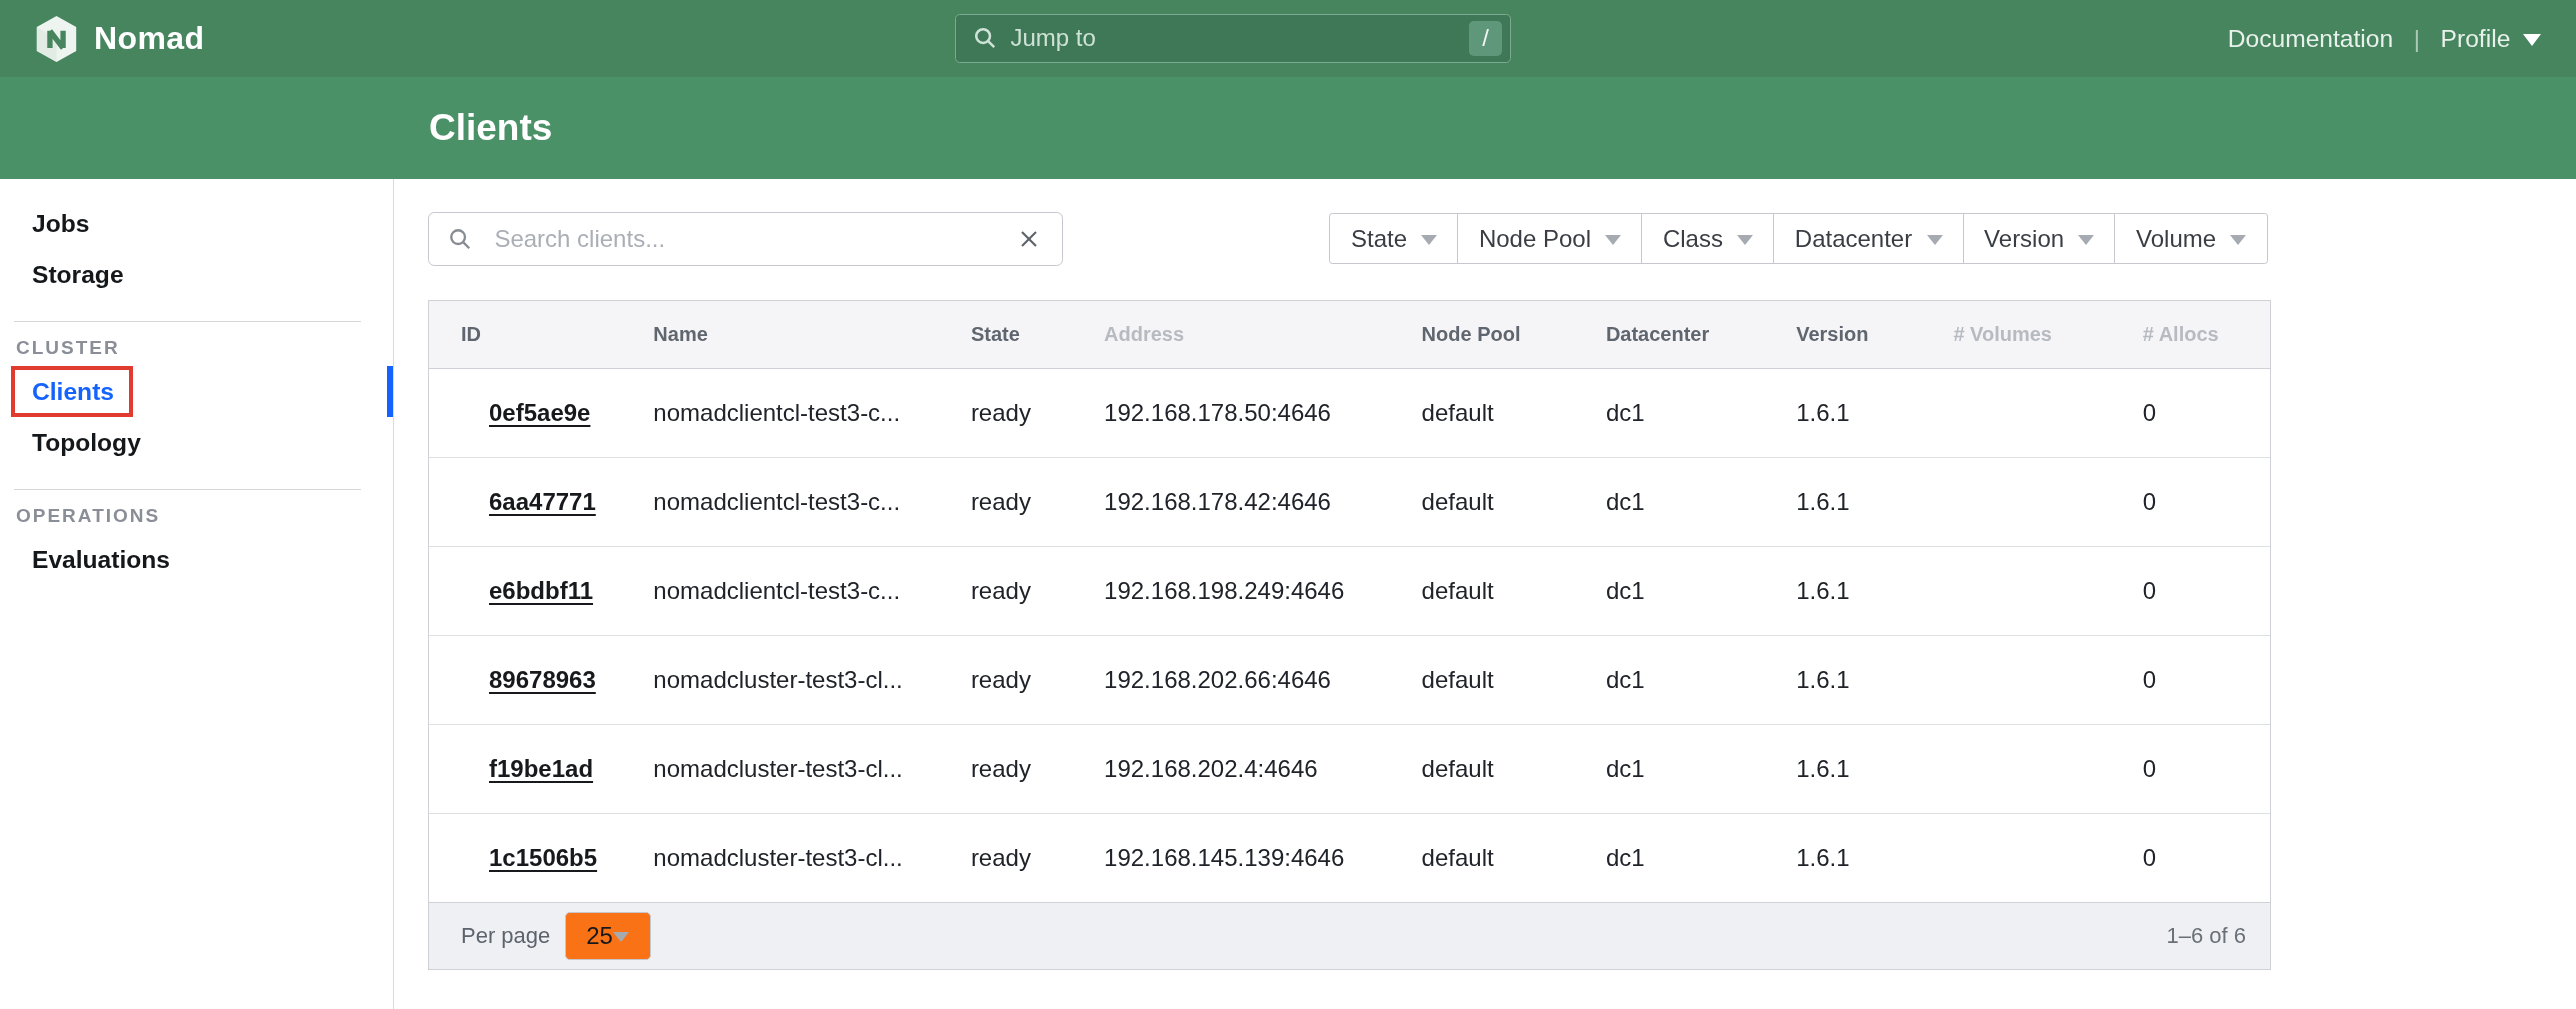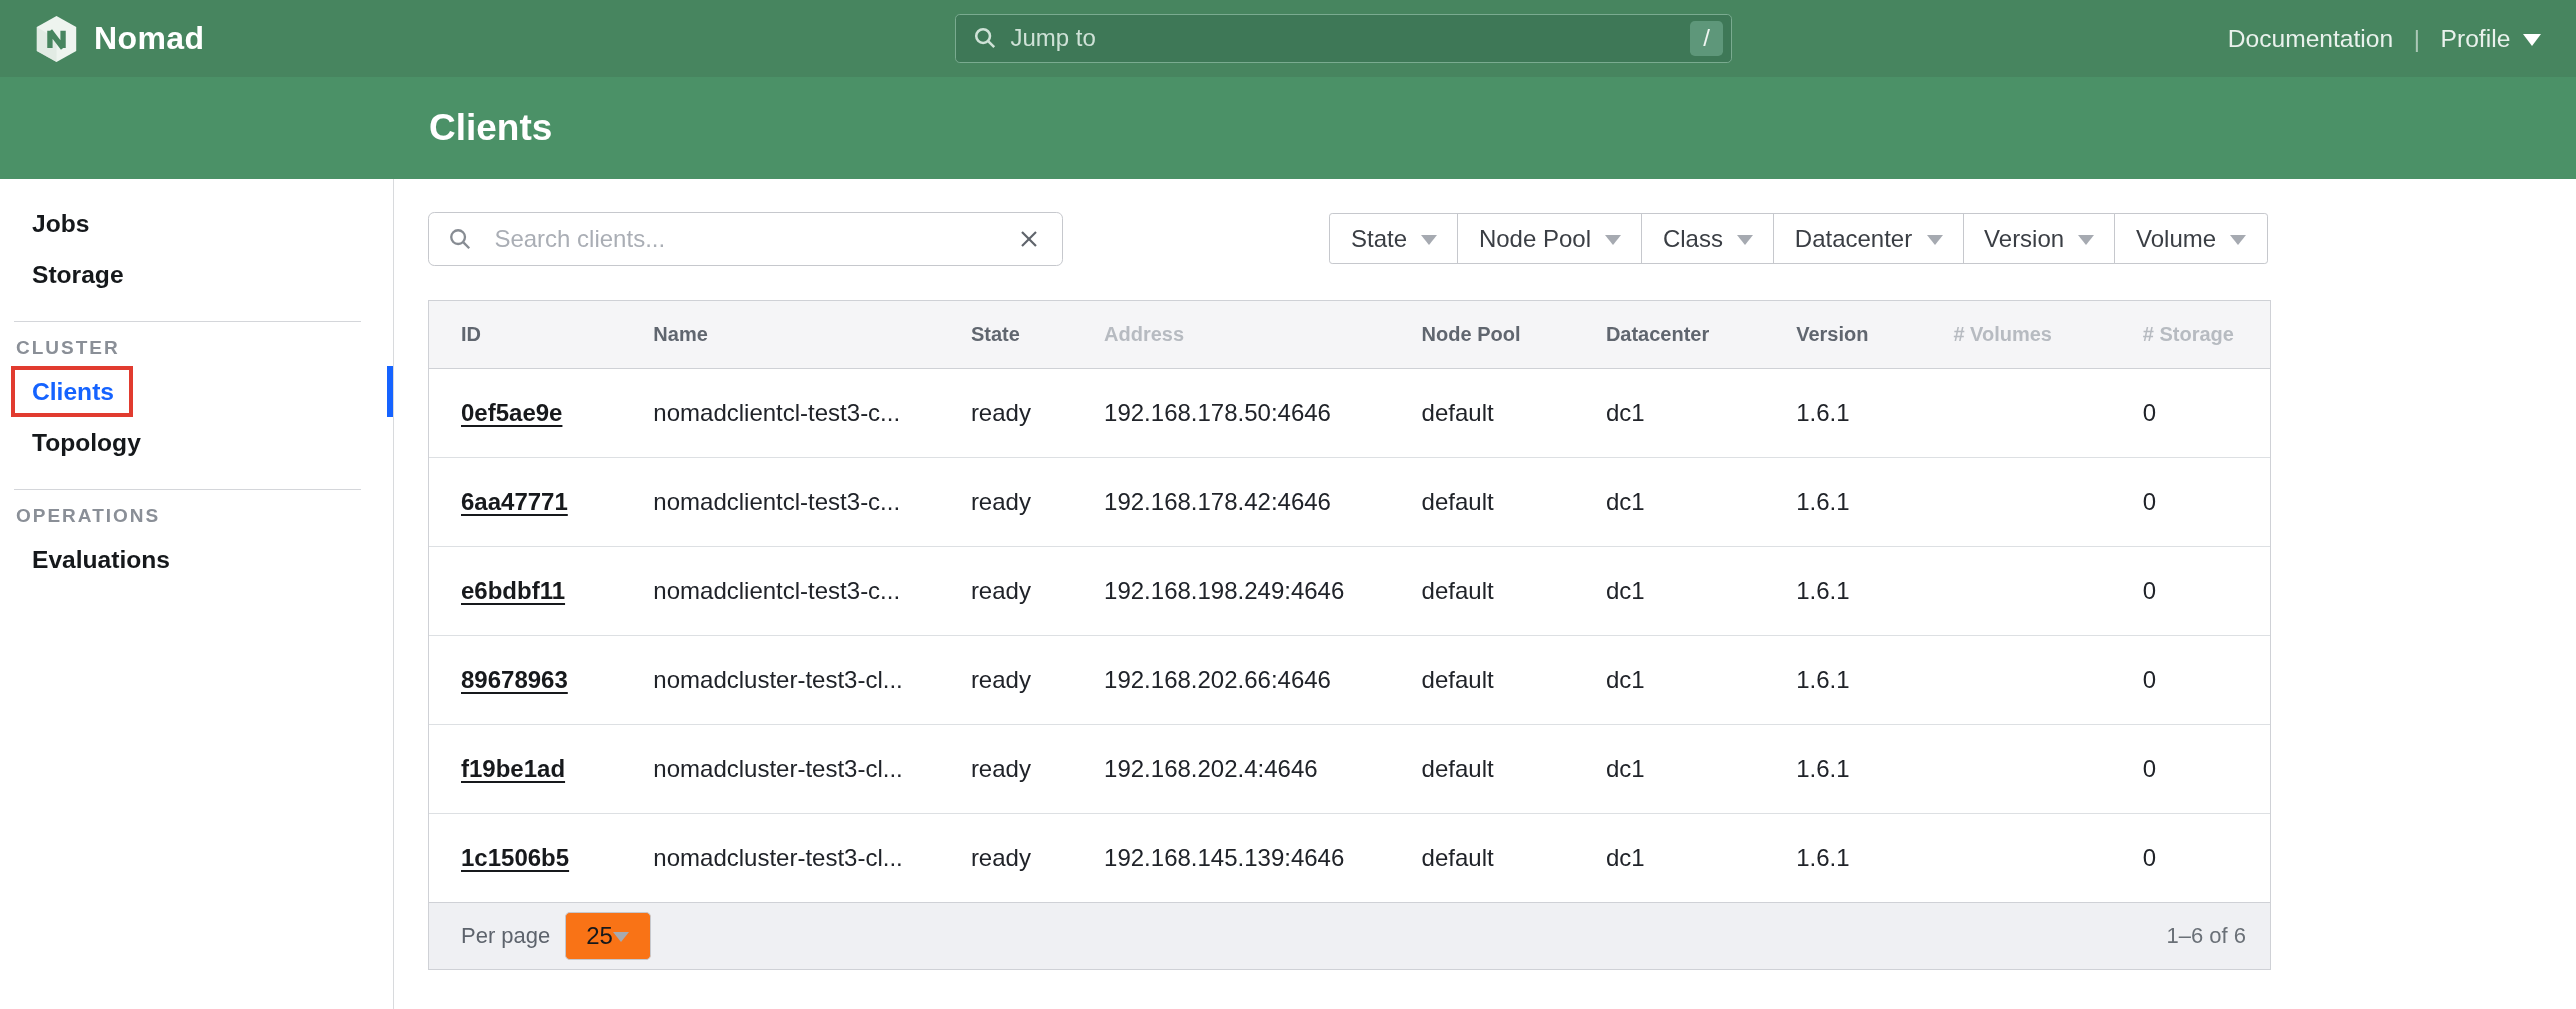--- a/index.html
+++ b/index.html
@@ -18,21 +18,21 @@
   }
 
   
   .topbar{
     height:77px;background:var(--topbar_green);
     display:flex;align-items:center;padding:0 35px;position:relative;
   }
   .brand{display:flex;align-items:center;gap:16px;}
   .brand-name{color:#fff;font-size:32px;font-weight:700;letter-spacing:0.4px;}
   .jump{
-    position:absolute;left:955px;top:13.5px;width:777px;height:49px;
+    position:absolute;left:955px;top:13.5px;width:556px;height:49px;
     background:#3e7857;border:1.6px solid #7aab90;border-radius:4.8px;
     display:flex;align-items:center;padding:0 8px 0 16px;
   }
   .jump-icon{flex:0 0 auto;display:flex;}
   .jump-input{
     flex:1;background:transparent;border:none;outline:none;
     font-family:inherit;font-size:24px;color:#e8f2ec;margin-left:11px;min-width:0;
   }
   .jump-input::placeholder{color:#cfe2d7;opacity:1;}
   .slash-badge{
@@ -89,21 +89,21 @@
   .table-wrap{position:absolute;left:34px;top:121px;width:1843px;border:1.6px solid #cfd1d6;background:#fff;}
   table{border-collapse:collapse;width:100%;table-layout:fixed;}
   thead th{
     height:67px;background:#f5f5f7;border-bottom:1.6px solid #cfd1d6;
     font-size:20px;font-weight:700;color:#60666f;text-align:left;padding:0;
   }
   thead th.muted{color:#b7bbc1;}
   thead th:first-child,tbody td:first-child{padding-left:32px;}
   tbody td{height:89px;padding:0;font-size:24px;color:#202329;background:#fff;}
   tbody tr + tr td{border-top:1.6px solid #dde0e3;}
-  .id-link{color:var(--link_dark);font-weight:700;text-decoration:underline;text-underline-offset:4px;cursor:pointer;}
+  .id-link{color:var(--link_dark);font-weight:700;text-decoration:underline;text-underline-offset:4px;cursor:pointer;margin-left:28px;}
   .tfooter{
     height:67px;background:#eff0f3;border-top:1.6px solid #cfd1d6;
     display:flex;align-items:center;padding:0 24px 0 32px;
   }
   .per-page-label{font-size:22px;color:#5d636c;}
   .per-page-select{
     margin-left:14.3px;width:86px;height:48px;background:#f97316;border:1.6px solid #c6c8cd;border-radius:4.8px;
     display:flex;align-items:center;justify-content:center;cursor:pointer;
   }
   .per-page-value{font-size:24px;color:#15181c;}
@@ -231,21 +231,21 @@
         <thead>
             <tr id="head-row">
               <th>ID</th>
               <th>Name</th>
               <th>State</th>
               <th class="muted">Address</th>
               <th>Node Pool</th>
               <th>Datacenter</th>
               <th>Version</th>
               <th class="muted"># Volumes</th>
-              <th class="muted"># Storage</th>
+              <th class="muted"># Allocs</th>
             </tr>
           </thead>
         <tbody id="rows">
             <tr>
     <td><a class="id-link">0ef5ae9e</a></td>
     <td>nomadclientcl-test3-c...</td>
     <td>ready</td>
     <td>192.168.178.50:4646</td>
     <td>default</td>
     <td>dc1</td>

